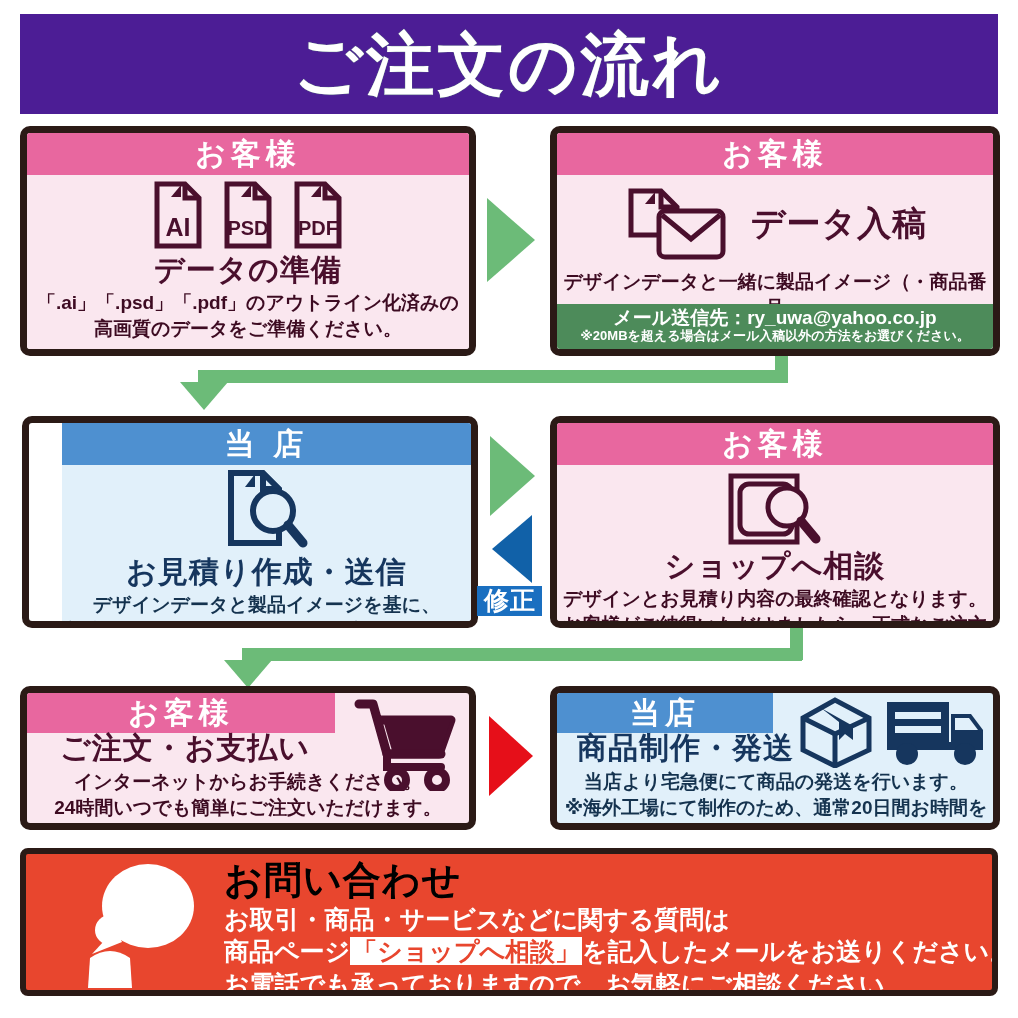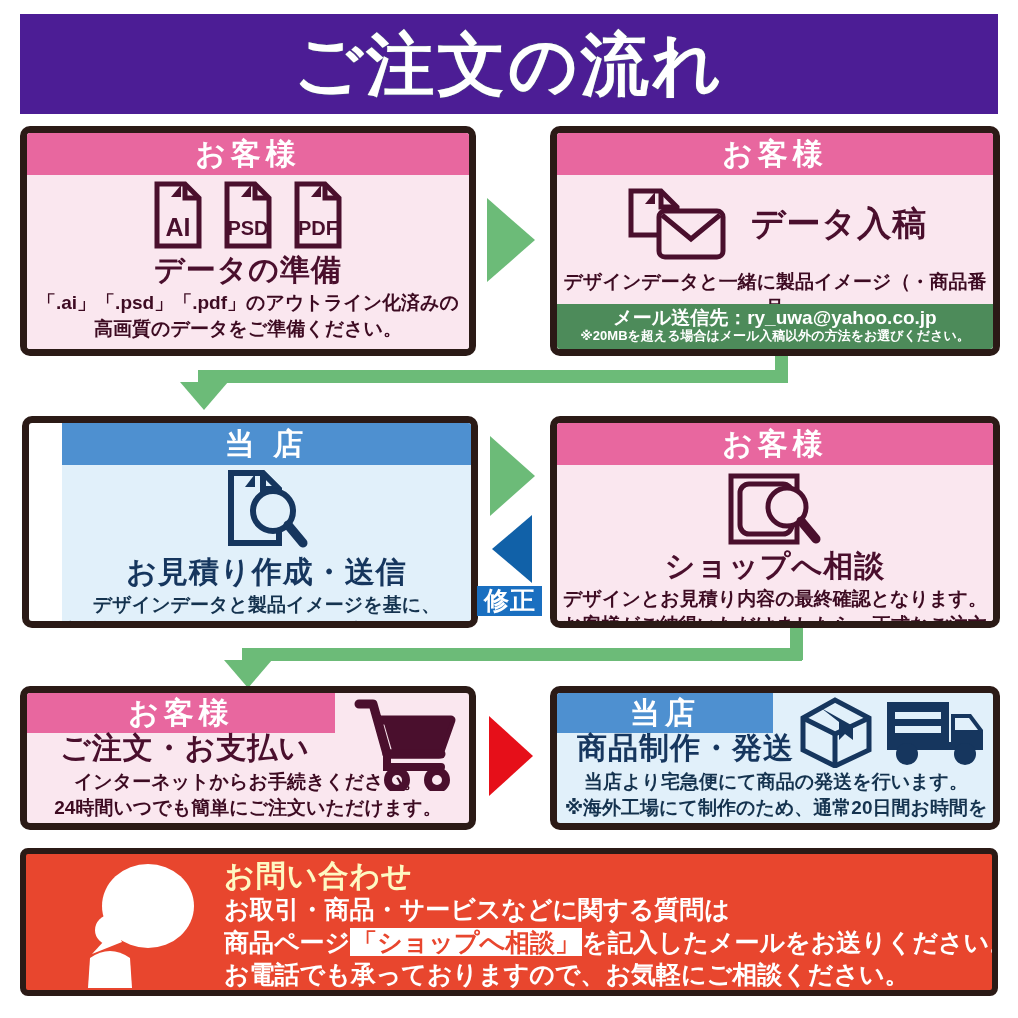--- a/index.html
+++ b/index.html
@@ -125,21 +125,21 @@
   #contact {
     position: absolute; left: 20px; top: 848px; width: 978px; height: 148px;
     background: #e8462e; border: 6px solid #2b1a16; border-radius: 8px;
     overflow: hidden;
   }
   .contact-inner { position: relative; width: 100%; height: 100%; }
   .person-ico { position: absolute; left: 44px; top: 4px; width: 140px; height: 130px; }
   .person-ico svg { width: 100%; height: 100%; display: block; }
   .contact-text { position: absolute; left: 198px; top: 4px; }
   .contact-head {
-    color: #fef9c3; font-size: 30px; font-weight: bold; line-height: 1.18;
+    color: #000000; font-size: 38px; font-weight: bold; line-height: 1.18;
     letter-spacing: 1px;
   }
   .contact-line {
     color: #ffffff; font-size: 25px; font-weight: bold; line-height: 1.3;
     white-space: nowrap;
   }
   .hl {
     background: #ffffff; color: #e8462e; padding: 0 2px;
   }
 

